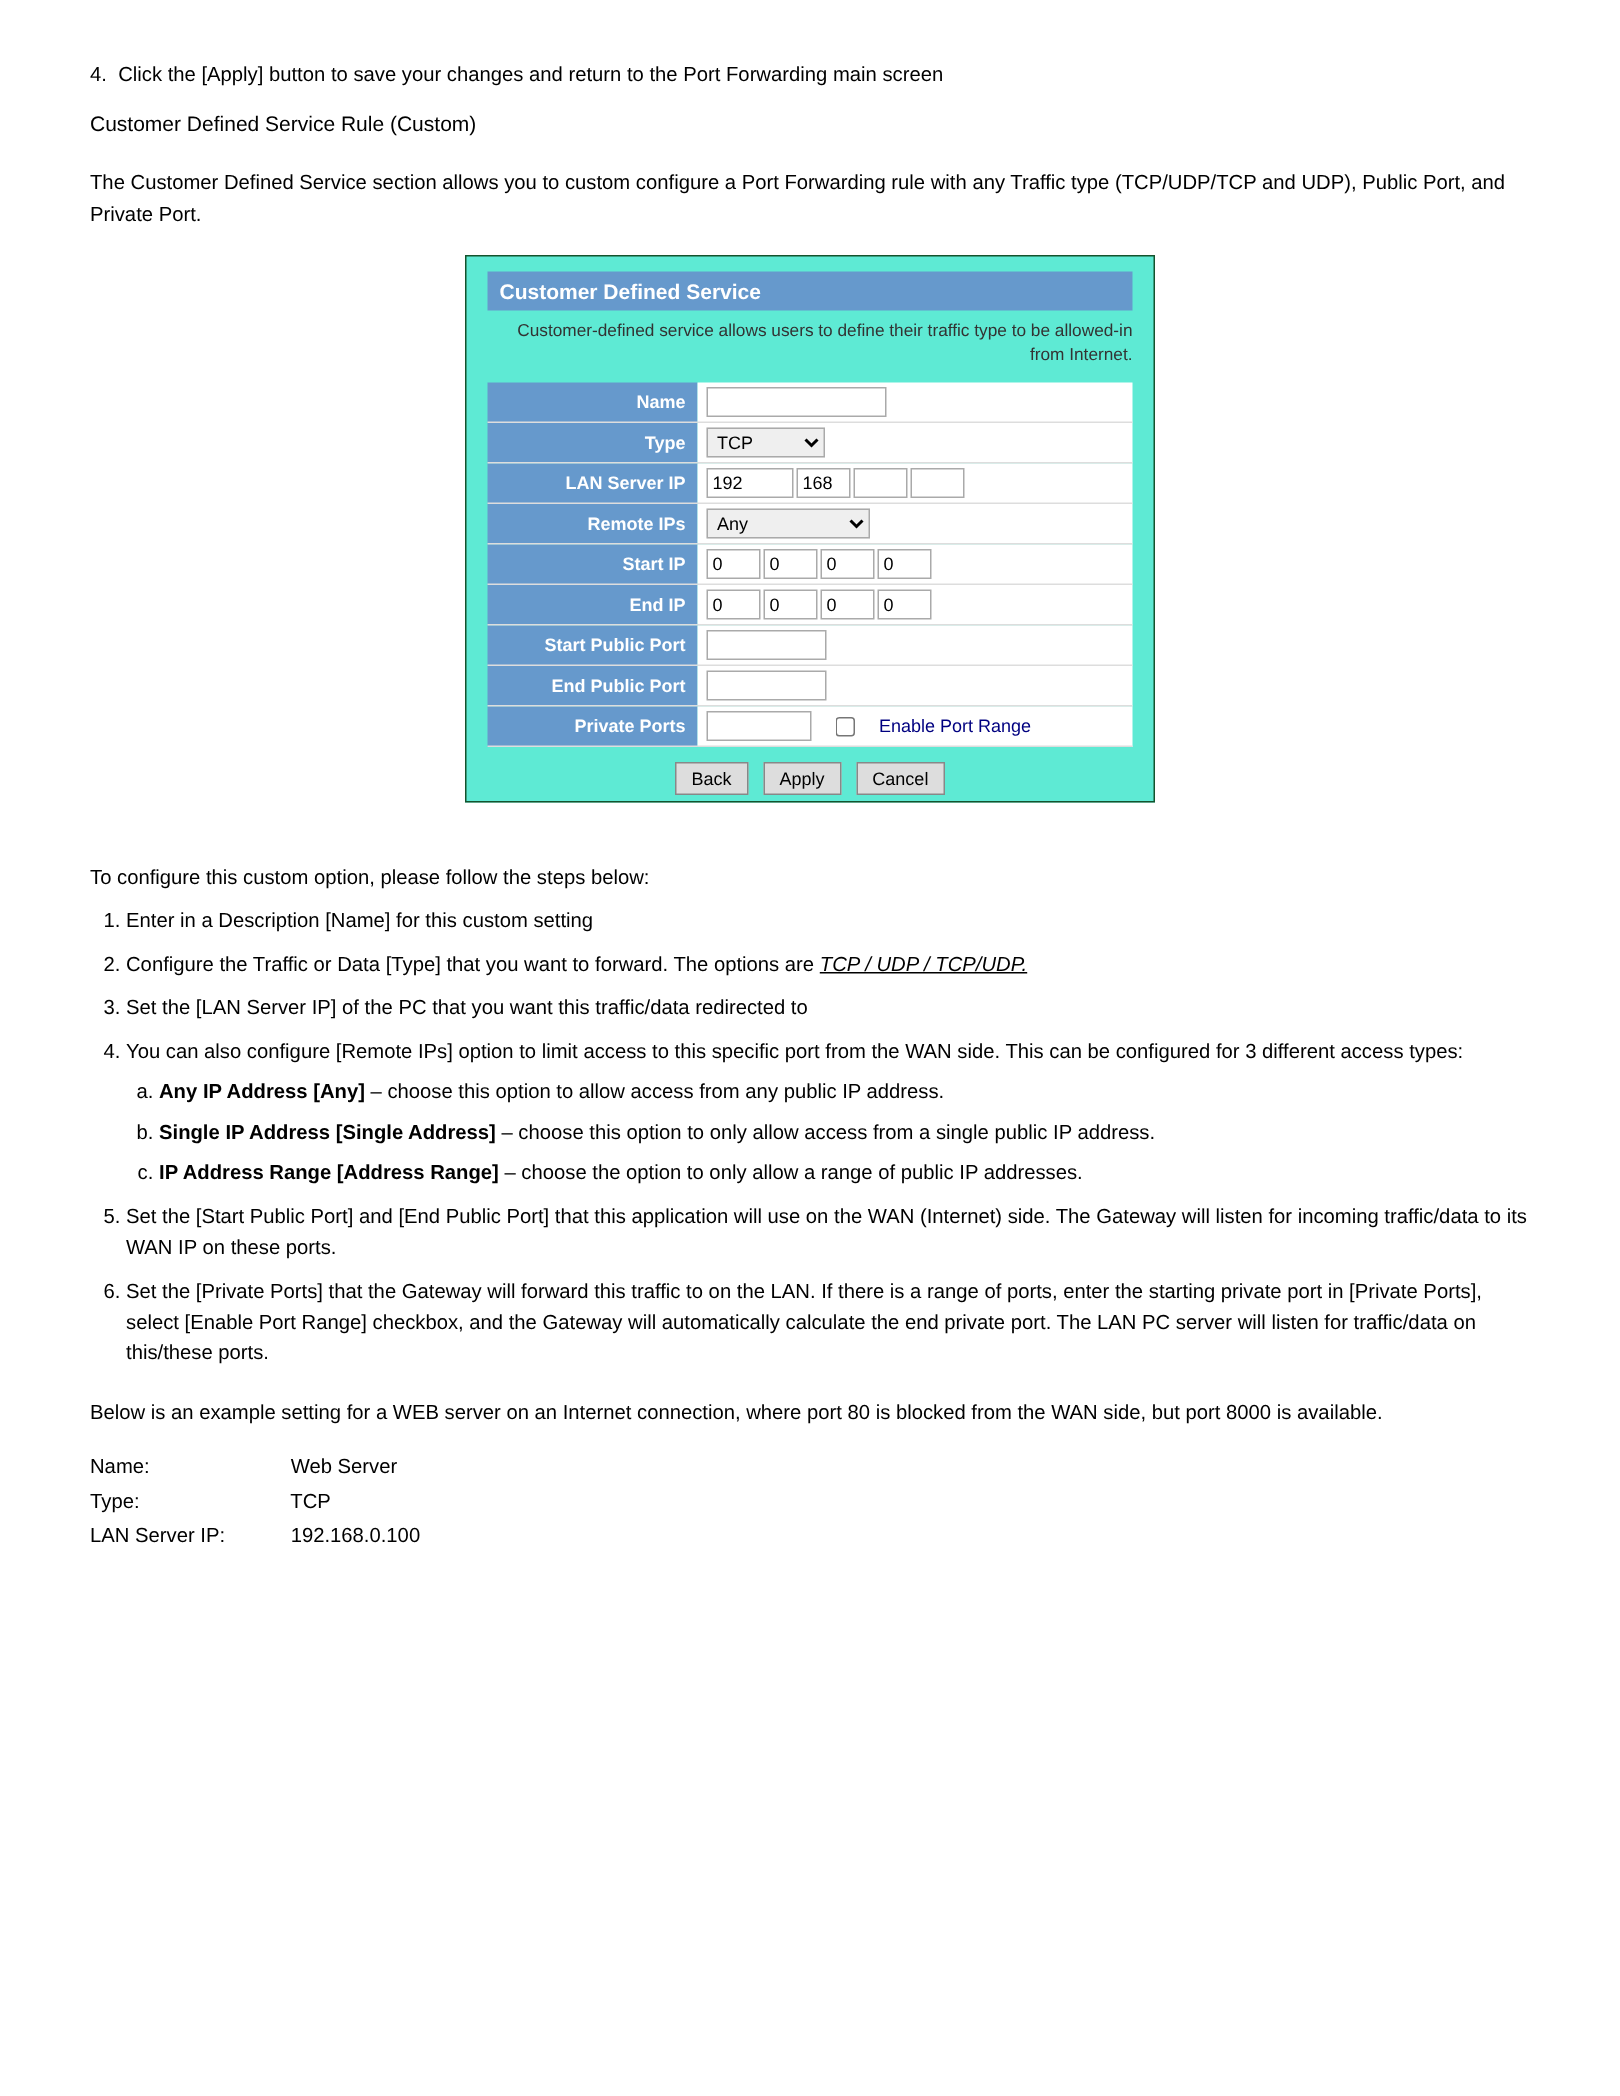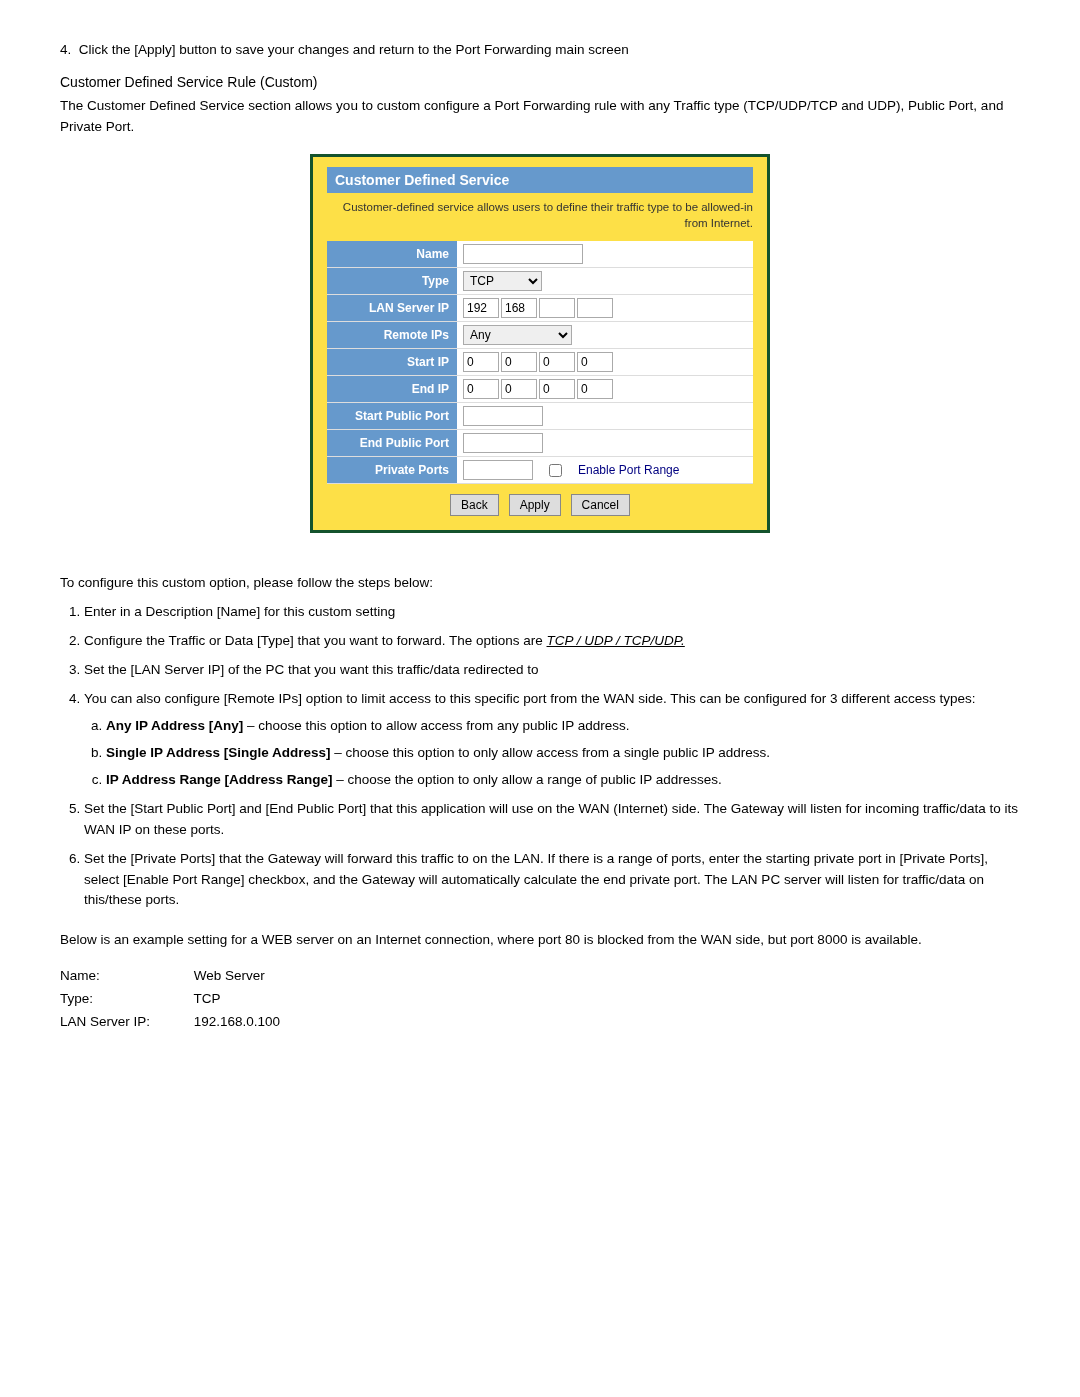--- a/index.html
+++ b/index.html
@@ -9,35 +9,35 @@
       background: #fff;
       color: #000;
       padding: 40px 60px;
       width: 1080px;
       min-height: 1397px;
     }
     .intro-section {
       margin-bottom: 16px;
     }
     .intro-title {
-      margin-bottom: 6px;
+      margin-bottom: 22px;
       font-size: 14px;
     }
     .intro-para {
       font-size: 13.5px;
       line-height: 1.55;
       margin-bottom: 14px;
     }
     
     .form-container {
       width: 460px;
       margin: 0 auto 24px auto;
-      border: 3px solid #14532d;
-      background: #fde047;
-      padding: 10px 14px 14px 14px;
+      border: 1px solid #14532d;
+      background: #5eead4;
+      padding: 10px 14px 4px 14px;
     }
     .form-title {
       background: #6699cc;
       color: #fff;
       font-weight: bold;
       font-size: 14px;
       padding: 5px 8px;
       margin-bottom: 6px;
     }
     .form-desc {
@@ -52,21 +52,21 @@
       border-collapse: collapse;
     }
     .form-table tr td:first-child {
       background: #6699cc;
       color: #fff;
       font-weight: bold;
       font-size: 12px;
       text-align: right;
       padding: 4px 8px;
       white-space: nowrap;
-      width: 130px;
+      width: 140px;
     }
     .form-table tr td:last-child {
       background: #fff;
       padding: 3px 6px;
       font-size: 12px;
     }
     .form-table tr {
       border-bottom: 1px solid #ddd;
     }
     input[type="text"] {
@@ -187,21 +187,21 @@
             <option>TCP</option>
             <option>UDP</option>
             <option>TCP/UDP</option>
           </select>
         </td>
       </tr>
       <tr>
         <td>LAN Server IP</td>
         <td>
           <div class="ip-group">
-            <input type="text" value="192" style="width: 36px;">
+            <input type="text" value="192" style="width: 58px;">
             <input type="text" value="168" style="width: 36px;">
             <input type="text" style="width: 36px;">
             <input type="text" style="width: 36px;">
           </div>
         </td>
       </tr>
       <tr>
         <td>Remote IPs</td>
         <td>
           <select>

